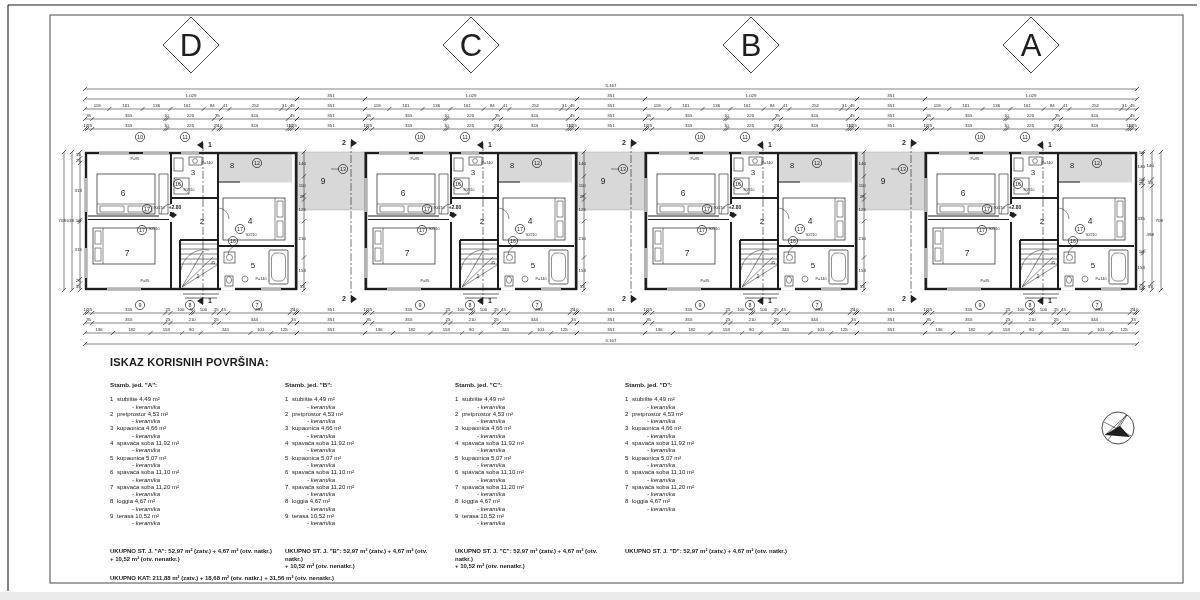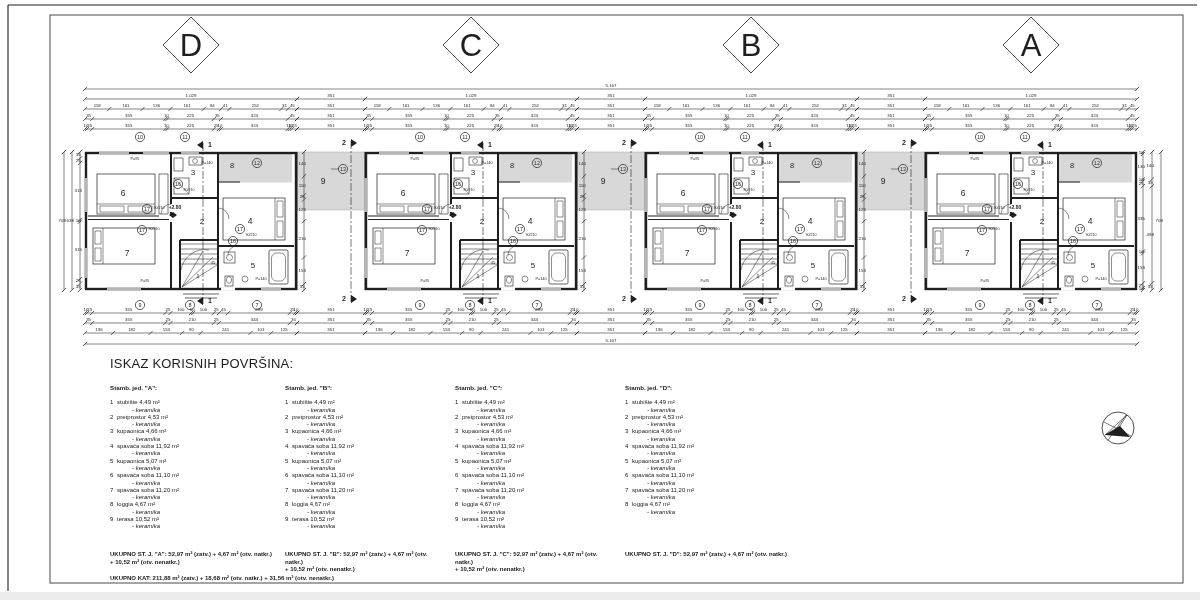--- a/index.html
+++ b/index.html
@@ -1,20 +1,20 @@
 <!DOCTYPE html>
 <html><head>
 <meta charset="utf-8">
 <style>
   html,body{margin:0;padding:0;background:#fff;}
   #sheet{position:relative;width:1200px;height:600px;background:#fff;overflow:hidden;
          font-family:"Liberation Sans",sans-serif;color:#1b1b1b;}
   #plan-svg{position:absolute;left:0;top:0;}
   #legend{position:absolute;left:110px;top:356px;width:1000px;}
-  .lg-title{font-size:13px;font-weight:normal;letter-spacing:.2px;}
+  .lg-title{font-size:11px;font-weight:bold;letter-spacing:.2px;}
   #legend-cols{display:flex;margin-top:13px;}
   .lg-col{position:relative;height:222px;font-size:6px;line-height:7.3px;}
   .lg-col.w0{width:175px}.lg-col.w1{width:170px}.lg-col.w2{width:170px}.lg-col.w3{width:210px}
   .lg-hdr{font-weight:bold;font-size:6.2px;margin-bottom:8px;}
   .lg-li{display:flex;}
   .lg-li .no{width:7px;text-align:left;flex:0 0 7px;}
   .lg-sub{font-style:italic;margin-left:22px;}
   .lg-total{position:absolute;top:167px;left:0;right:10px;font-weight:bold;line-height:7.6px;}
   .lg-grand{position:absolute;top:219px;left:0;font-weight:bold;font-size:6px;}
 </style>

